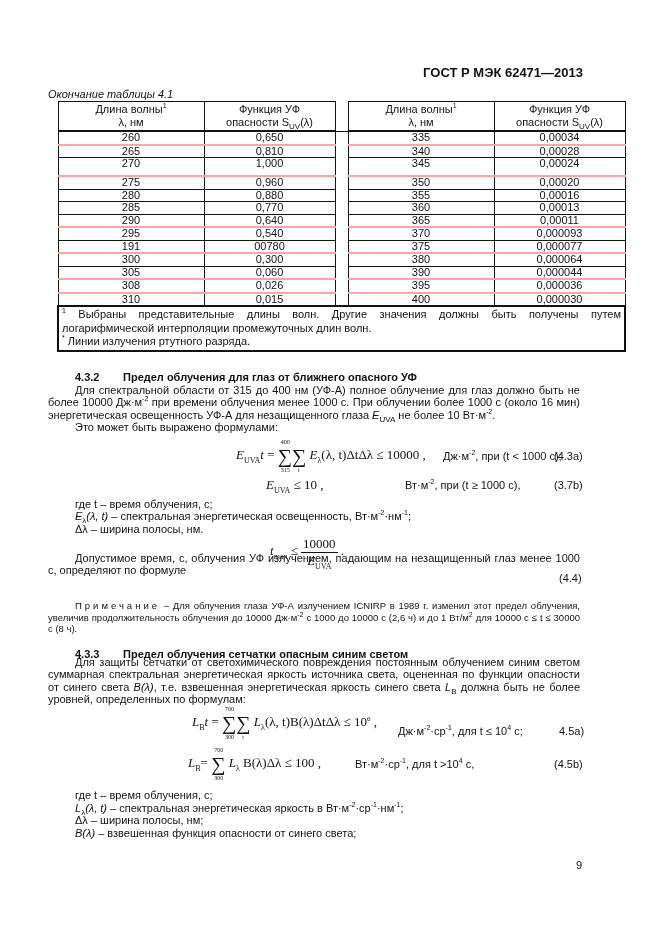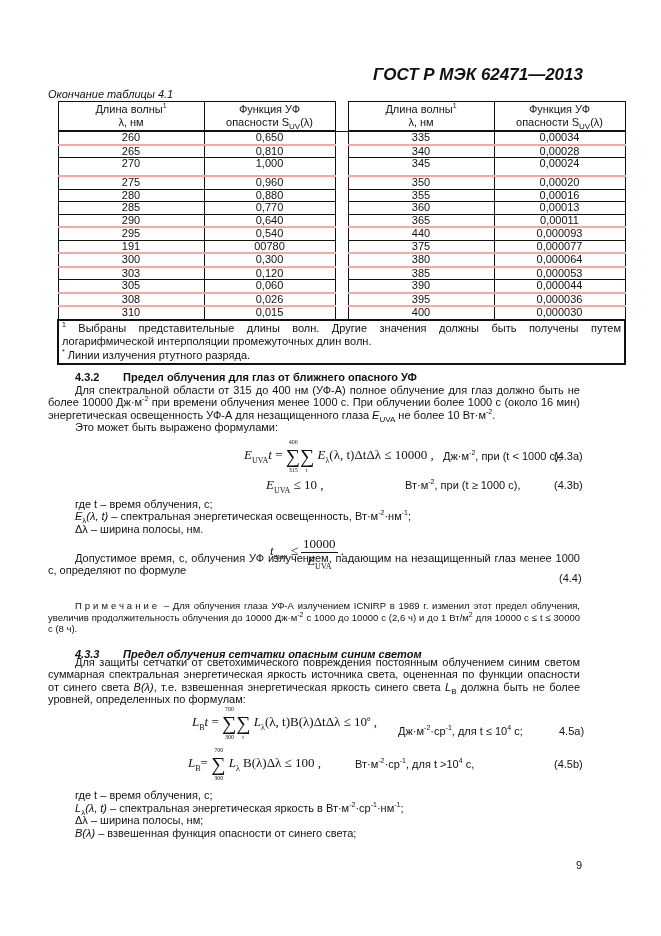--- a/index.html
+++ b/index.html
@@ -1,19 +1,19 @@
 <!DOCTYPE html>
 <html><head>
 <meta charset="utf-8">
 <style>
   html, body { margin: 0; padding: 0; background: #ffffff; }
   body { width: 661px; height: 936px; position: relative; overflow: hidden;
          font-family: "Liberation Sans", sans-serif; color: #111; font-size: 11px; }
   .abs { position: absolute; }
-  .header { right: 78px; top: 65px; font-weight: bold; font-size: 17px; font-style: italic; }
+  .header { right: 78px; top: 65px; font-weight: bold; font-size: 13px; }
   .caption { left: 48px; top: 88px; font-style: italic; font-size: 11px; }
   table.t41 { position: absolute; left: 57px; top: 101px; border-collapse: collapse; font-size: 11px; }
   table.t41 td { border: 1px solid #111; text-align: center; padding: 0; height: 11.5px; line-height: 11.5px; }
   table.t41 td.w1 { width: 145px; }
   table.t41 td.w2 { width: 130px; }
   table.t41 td.gap { width: 12px; border-top: none; border-bottom: none; }
   table.t41 tr.head td { height: 28px; line-height: 13px; border-bottom: 2px solid #111; }
   table.t41 tr.head td.gap { border-bottom: 1px solid #111; }
   table.t41 tr.tall td { height: 17px; vertical-align: top; }
   table.t41 tr.thick td { border-top: 2px solid #fca5a5; }
@@ -110,43 +110,36 @@
         <td>290</td>
         <td>0,640</td>
         <td class="gap"></td>
         <td>365</td>
         <td>0,00011</td>
       </tr>
   <tr class="thick">
         <td>295</td>
         <td>0,540</td>
         <td class="gap"></td>
-        <td>440</td>
+        <td>370</td>
         <td>0,000093</td>
       </tr>
   <tr>
         <td>191</td>
         <td>00780</td>
         <td class="gap"></td>
         <td>375</td>
         <td>0,000077</td>
       </tr>
   <tr class="thick">
         <td>300</td>
         <td>0,300</td>
         <td class="gap"></td>
         <td>380</td>
         <td>0,000064</td>
-      </tr>
-  <tr class="thick">
-        <td>303</td>
-        <td>0,120</td>
-        <td class="gap"></td>
-        <td>385</td>
-        <td>0,000053</td>
       </tr>
   <tr>
         <td>305</td>
         <td>0,060</td>
         <td class="gap"></td>
         <td>390</td>
         <td>0,000044</td>
       </tr>
   <tr class="thick">
         <td>308</td>
@@ -174,57 +167,57 @@
   </table>
 
 <div class="abs para section" style="top:371px; left:75px;">
   <span class="sec-num">4.3.2</span><span>Предел облучения для глаз от ближнего опасного УФ</span>
 </div>
 <div class="abs para indent" style="top:384px;">
   <span>Для спектральной области от 315 до 400 нм (УФ-А) полное облучение для глаз должно быть не более 10000 Дж·м</span><sup>-2</sup><span> при времени облучения менее 1000 с. При облучении более 1000 с (около 16 мин) энергетическая освещенность УФ-А для незащищенного глаза </span><i>E</i><sub>UVA</sub><span> не более 10 Вт·м</span><sup>-2</sup>.
 </div>
 <div class="abs para indent" style="top:421px;">Это может быть выражено формулами:</div>
 
-<div class="abs formula" style="left:244px; top:445px;">
+<div class="abs formula" style="left:236px; top:445px;">
   <i>E</i><sub>UVA</sub><i>t</i>
   =
   <span style="display:inline-block; position:relative; font-size:20px; vertical-align:middle;">∑<span class="sumlim abs" style="top:-6px; left:3px;">400</span><span class="sumlim abs" style="top:22px; left:3px;">315</span></span><span style="display:inline-block; position:relative; font-size:20px; vertical-align:middle;">∑<span class="sumlim abs" style="top:22px; left:6px;">t</span></span>
   <i>E</i><sub>λ</sub><span>(λ, t)ΔtΔλ ≤ 10000 ,</span>
 </div>
 <div class="abs unit" style="left:443px; top:450px;">
   <span>Дж·м</span><sup>-2</sup><span>, при (t &lt; 1000 c);</span>
 </div>
 <div class="abs eqno" style="left:554px; top:450px;">(4.3a)</div>
 
 <div class="abs formula" style="left:266px; top:477px;">
   <i>E</i><sub>UVA</sub><span> ≤ 10 ,</span>
 </div>
 <div class="abs unit" style="left:405px; top:479px;">
   <span>Вт·м</span><sup>-2</sup><span>, при (t ≥ 1000 c),</span>
 </div>
-<div class="abs eqno" style="left:554px; top:479px;">(4.3b)</div>
+<div class="abs eqno" style="left:554px; top:479px;">(3.7b)</div>
 
 <div class="abs para" style="top:498px; left:75px; width:500px;">
   <div>где t – время облучения, с;</div>
   <div><i>E</i><sub>λ</sub><i>(λ, t)</i><span> – спектральная энергетическая освещенность, Вт·м</span><sup>-2</sup><span>·нм</span><sup>-1</sup>;</div>
   <div>Δλ – ширина полосы, нм.</div>
 </div>
 <div class="abs para indent" style="top:552px;">Допустимое время, с, облучения УФ излучением, падающим на незащищенный глаз менее 1000 с, определяют по формуле</div>
 
 <div class="abs formula" style="left:270px; top:536px;">
   <i>t</i><sub>max</sub> ≤
   <span class="frac"><span class="num">10000</span><span class="den"><i>E</i><sub>UVA</sub></span></span> .
 </div>
 <div class="abs eqno" style="left:559px; top:572px;">(4.4)</div>
 
 <div class="abs small-note" style="top:600px;">
   <span style="display:inline-block; width:27px;"></span><span class="spaced">Примечание</span> <span>– Для облучения глаза УФ-А излучением ICNIRP в 1989 г. изменил этот предел облучения, увеличив продолжительность облучения до 10000 Дж·м</span><sup>-2</sup><span> с 1000 до 10000 с (2,6 ч) и до 1 Вт/м</span><sup>2</sup><span> для 10000 с ≤ t ≤ 30000 с (8 ч).</span>
 </div>
 
-<div class="abs para section" style="top:648px; left:75px;font-style:italic;">
+<div class="abs para section" style="top:648px; left:75px;">
   <span class="sec-num">4.3.3</span><span>Предел облучения сетчатки опасным синим светом</span>
 </div>
 <div class="abs para indent" style="top:656px;">
   <span>Для защиты сетчатки от светохимического повреждения постоянным облучением синим светом суммарная спектральная энергетическая яркость источника света, оцененная  по функции опасности от синего света </span><i>B(λ)</i><span>, т.е. взвешенная энергетическая яркость синего света </span><i>L</i><sub>B</sub><span> должна быть не более уровней, определенных по формулам:</span>
 </div>
 
 <div class="abs formula" style="left:192px; top:712px;">
   <i>L</i><sub>B</sub><i>t</i> =
   <span style="display:inline-block; position:relative; font-size:20px; vertical-align:middle;">∑<span class="sumlim abs" style="top:-6px; left:3px;">700</span><span class="sumlim abs" style="top:22px; left:3px;">300</span></span><span style="display:inline-block; position:relative; font-size:20px; vertical-align:middle;">∑<span class="sumlim abs" style="top:22px; left:6px;">t</span></span>
   <i>L</i><sub>λ</sub><span>(λ, t)B(λ)ΔtΔλ ≤ 10</span><sup>6</sup> ,

